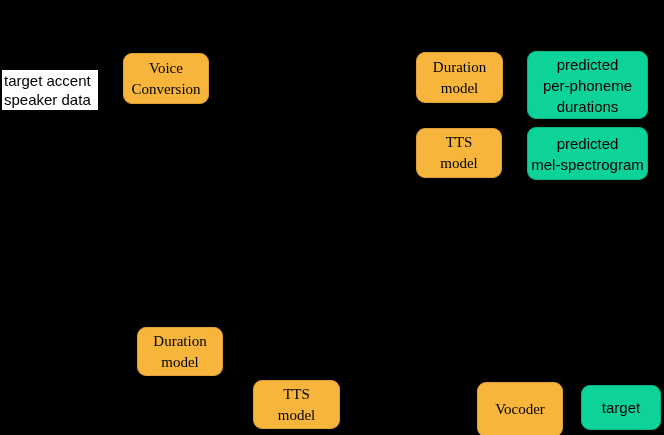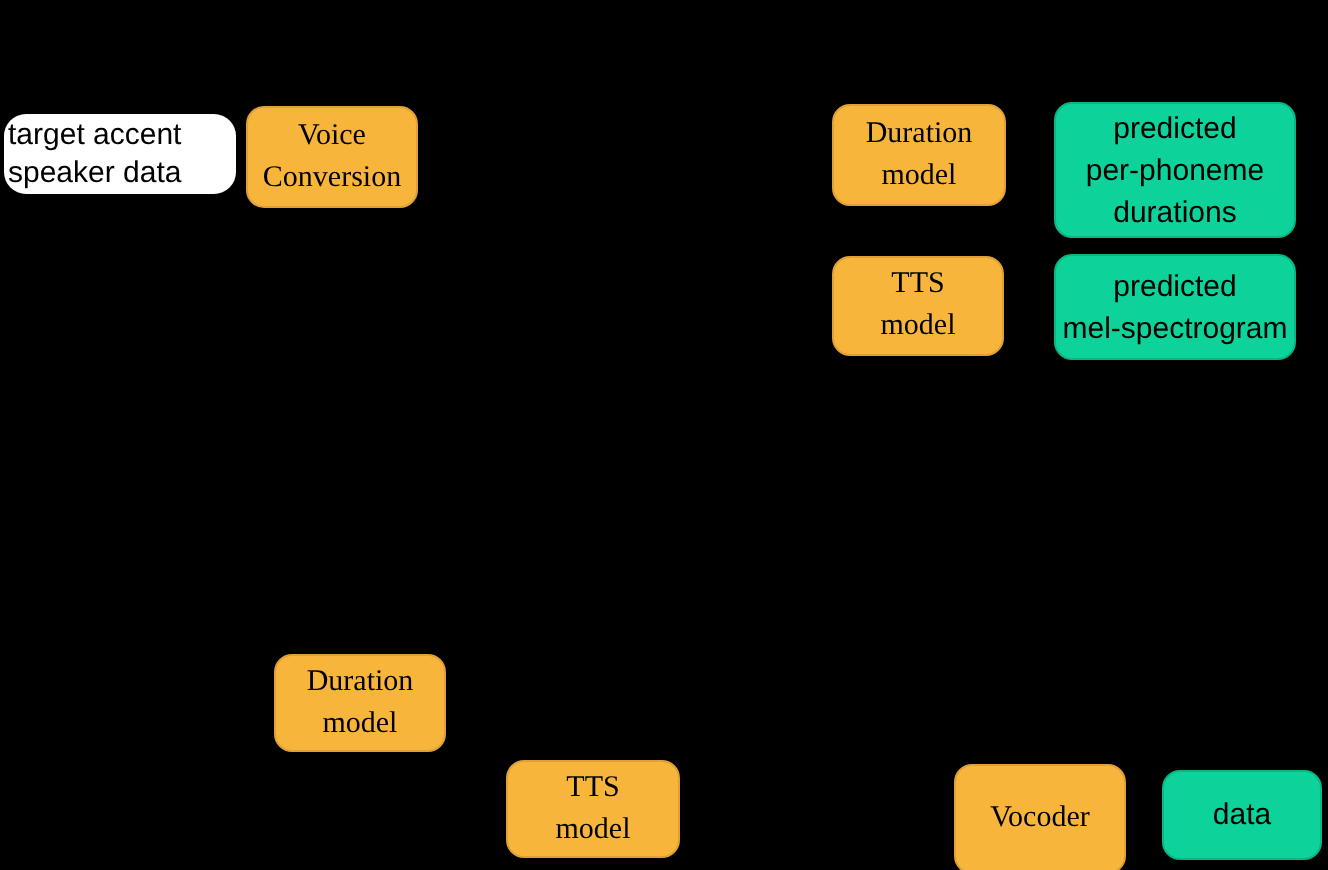--- a/index.html
+++ b/index.html
@@ -39,21 +39,21 @@
   }
   .data-label {
     background: var(--label-bg, #FFFFFF);
     border-radius: 0;
     justify-content: flex-start;
     text-align: left;
     padding: 0 2px;
     line-height: 19px;
   }
   
-  #n-target            { left: 2px;   top: 57px;  width: 116px;  height: 40px; border-radius: 11px; }
+  #n-target            { left: 2px;   top: 70px;  width: 96px;  height: 40px; }
   #n-voice-conversion  { left: 123px; top: 53px;  width: 86px;  height: 51px; }
   #n-duration-top      { left: 416px; top: 52px;  width: 87px;  height: 51px; }
   #n-pred-durations    { left: 527px; top: 51px;  width: 121px; height: 68px; }
   #n-tts-top           { left: 416px; top: 128px; width: 86px;  height: 50px; }
   #n-pred-mel          { left: 527px; top: 127px; width: 121px; height: 53px; }
   #n-duration-bottom   { left: 137px; top: 327px; width: 86px;  height: 49px; }
   #n-tts-bottom        { left: 253px; top: 380px; width: 87px;  height: 49px; }
   #n-vocoder           { left: 462px; top: 382px; width: 86px;  height: 55px; margin-left: 15px; }
   #n-audio             { left: 581px; top: 385px; width: 80px;  height: 45px; }
 </style>
@@ -82,15 +82,15 @@
 mel-spectrogram</div>
 
   <div id="n-duration-bottom" class="node process">Duration
 model</div>
 
   <div id="n-tts-bottom" class="node process">TTS
 model</div>
 
   <div id="n-vocoder" class="node process">Vocoder</div>
 
-  <div id="n-audio" class="node output">data</div>
+  <div id="n-audio" class="node output">target</div>
 
 </div>
 
 </body></html>

